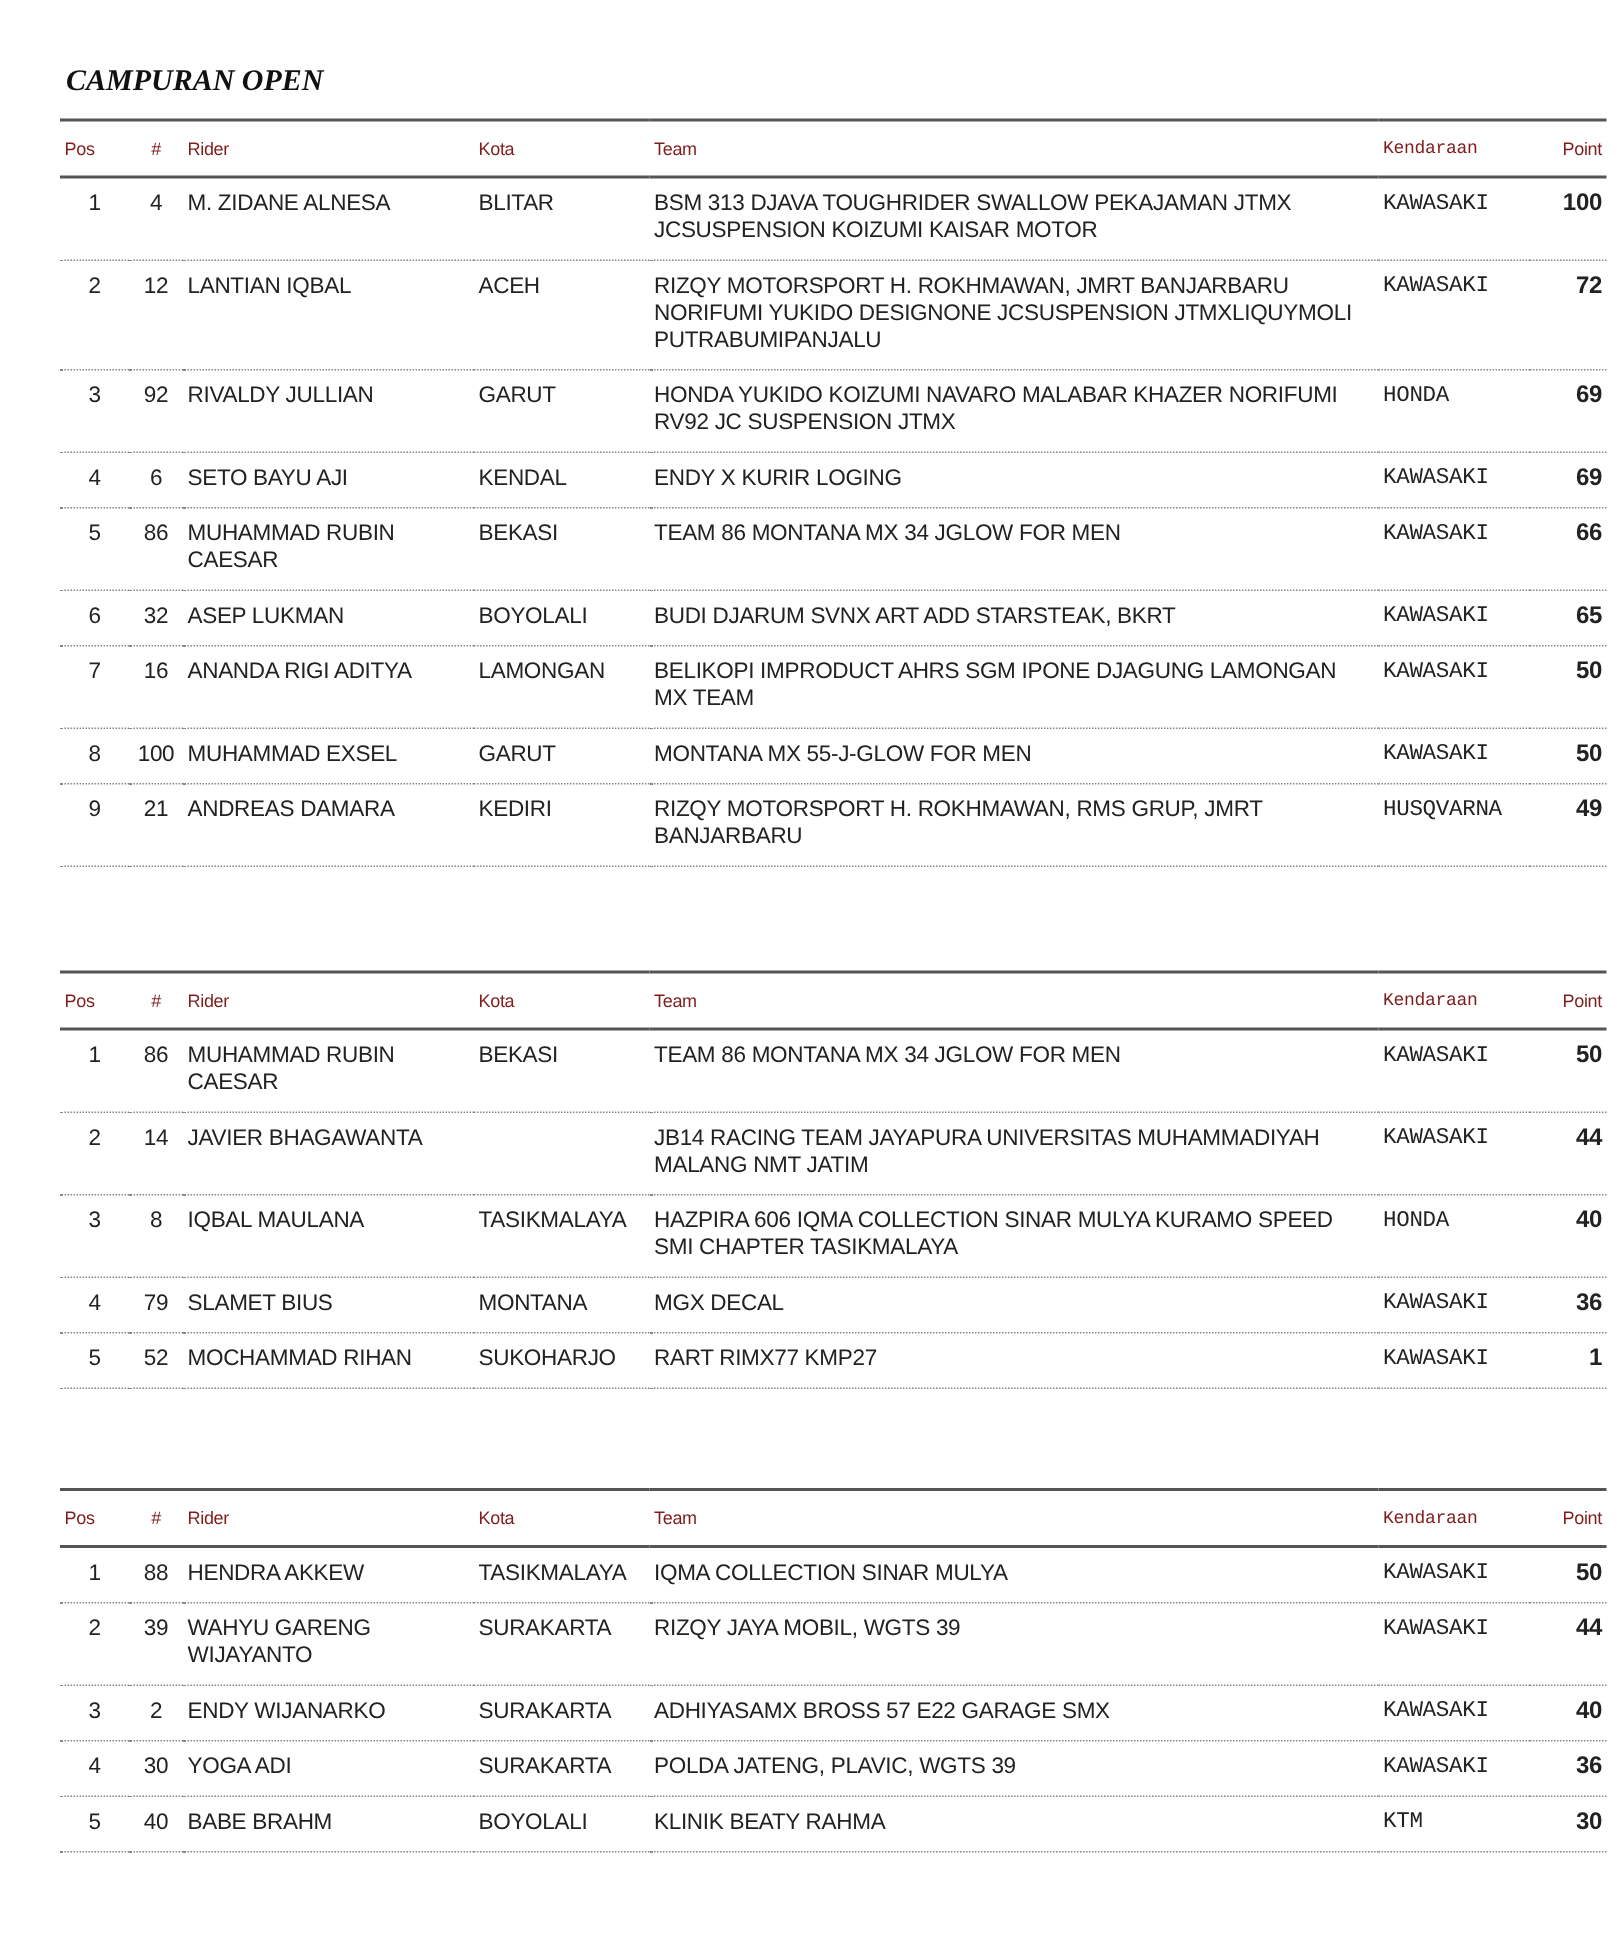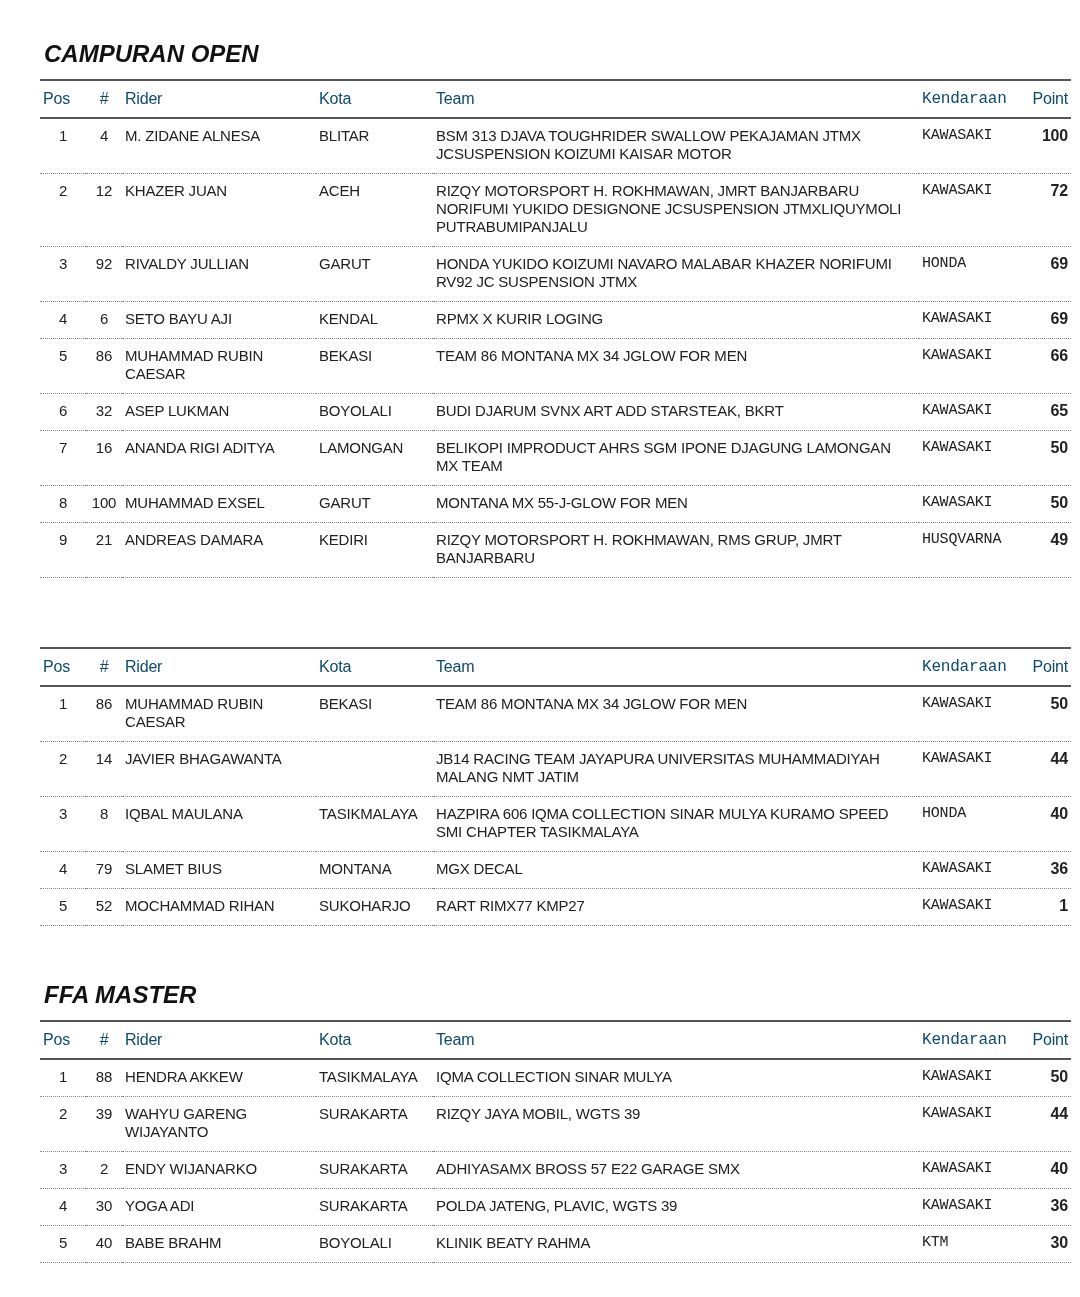--- a/index.html
+++ b/index.html
@@ -6,46 +6,46 @@
   body {
     width: 1080px;
     height: 1297px;
     overflow: hidden;
     font-family: "Liberation Sans", sans-serif;
     color: #222222;
     position: relative;
   }
   .section { position: absolute; left: 40px; width: 989px; }
   .section-title {
-    font-family: Liberation Sans, sans-serif;
+    font-family: Liberation Serif, serif;
     font-weight: bold;
     font-style: italic;
-    font-size: 24px;
+    font-size: 20px;
     color: #111111;
     margin: 0 0 0 4px;
     height: 28px;
     line-height: 28px;
   }
   table.results {
     width: 989px;
     border-collapse: collapse;
     margin-top: 11px;
     table-layout: fixed;
     font-size: 15px;
     letter-spacing: -0.2px;
   }
   table.results thead tr { border-top: 2px solid #555555; border-bottom: 2px solid #555555; }
   table.results th {
     font-weight: normal;
     text-align: left;
     height: 36px;
     padding: 0 3px;
     vertical-align: middle;
-    color: #0c4a6e;
-    font-size: 16px;
+    color: #7f1d1d;
+    font-size: 12px;
   }
   table.results tbody tr { border-bottom: 1px dotted #888888; }
   table.results td {
     vertical-align: top;
     padding: 8px 3px 10px 3px;
     line-height: 18px;
     color: #222222;
   }
   .c-pos { width: 40px; text-align: center !important; }
   .c-num { width: 30px; text-align: center !important; }
@@ -82,41 +82,41 @@
             <td class="c-num">4</td>
             <td class="c-rider">M. ZIDANE ALNESA</td>
             <td class="c-kota">BLITAR</td>
             <td class="c-team">BSM 313 DJAVA TOUGHRIDER SWALLOW PEKAJAMAN JTMX JCSUSPENSION KOIZUMI KAISAR MOTOR</td>
             <td class="c-kend">KAWASAKI</td>
             <td class="c-point">100</td>
           </tr>
           <tr>
             <td class="c-pos">2</td>
             <td class="c-num">12</td>
-            <td class="c-rider">KHAZER JUAN</td>
+            <td class="c-rider">LANTIAN IQBAL</td>
             <td class="c-kota">ACEH</td>
             <td class="c-team">RIZQY MOTORSPORT H. ROKHMAWAN, JMRT BANJARBARU NORIFUMI YUKIDO DESIGNONE JCSUSPENSION JTMXLIQUYMOLI PUTRABUMIPANJALU</td>
             <td class="c-kend">KAWASAKI</td>
             <td class="c-point">72</td>
           </tr>
           <tr>
             <td class="c-pos">3</td>
             <td class="c-num">92</td>
             <td class="c-rider">RIVALDY JULLIAN</td>
             <td class="c-kota">GARUT</td>
             <td class="c-team">HONDA YUKIDO KOIZUMI NAVARO MALABAR KHAZER NORIFUMI RV92 JC SUSPENSION JTMX</td>
             <td class="c-kend">HONDA</td>
             <td class="c-point">69</td>
           </tr>
           <tr>
             <td class="c-pos">4</td>
             <td class="c-num">6</td>
             <td class="c-rider">SETO BAYU AJI</td>
             <td class="c-kota">KENDAL</td>
-            <td class="c-team">RPMX X KURIR LOGING</td>
+            <td class="c-team">ENDY X KURIR LOGING</td>
             <td class="c-kend">KAWASAKI</td>
             <td class="c-point">69</td>
           </tr>
           <tr>
             <td class="c-pos">5</td>
             <td class="c-num">86</td>
             <td class="c-rider">MUHAMMAD RUBIN CAESAR</td>
             <td class="c-kota">BEKASI</td>
             <td class="c-team">TEAM 86 MONTANA MX 34 JGLOW FOR MEN</td>
             <td class="c-kend">KAWASAKI</td>
@@ -217,21 +217,20 @@
             <td class="c-rider">MOCHAMMAD RIHAN</td>
             <td class="c-kota">SUKOHARJO</td>
             <td class="c-team">RART RIMX77 KMP27</td>
             <td class="c-kend">KAWASAKI</td>
             <td class="c-point">1</td>
           </tr>
         </tbody>
       </table>
     </div>
     <div class="section" style="top: 981px;">
-      <div class="section-title">FFA MASTER</div>
       <table class="results">
         <thead>
           <tr>
             <th class="c-pos">Pos</th>
             <th class="c-num">#</th>
             <th class="c-rider">Rider</th>
             <th class="c-kota">Kota</th>
             <th class="c-team">Team</th>
             <th class="c-kend">Kendaraan</th>
             <th class="c-point">Point</th>

